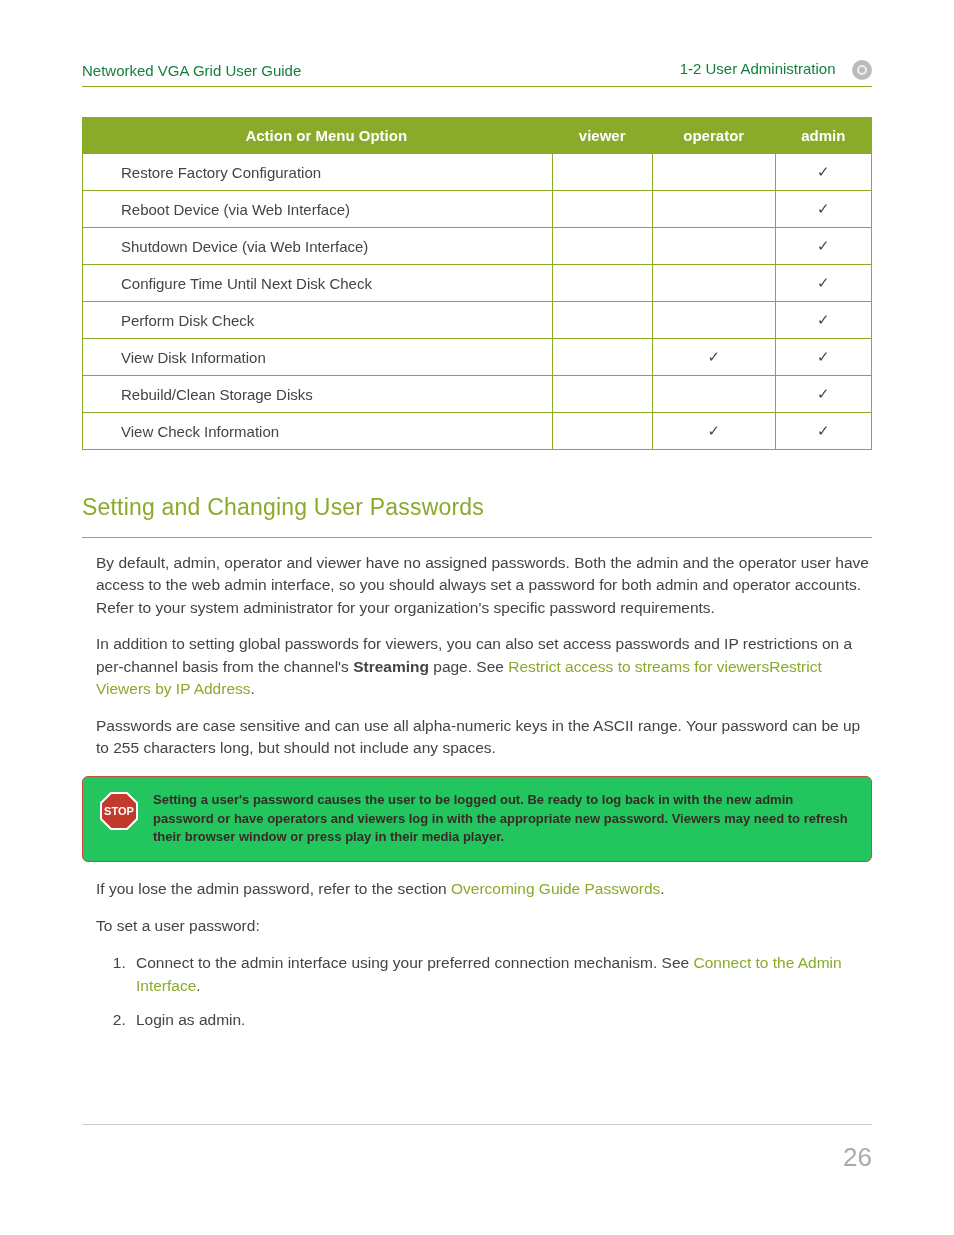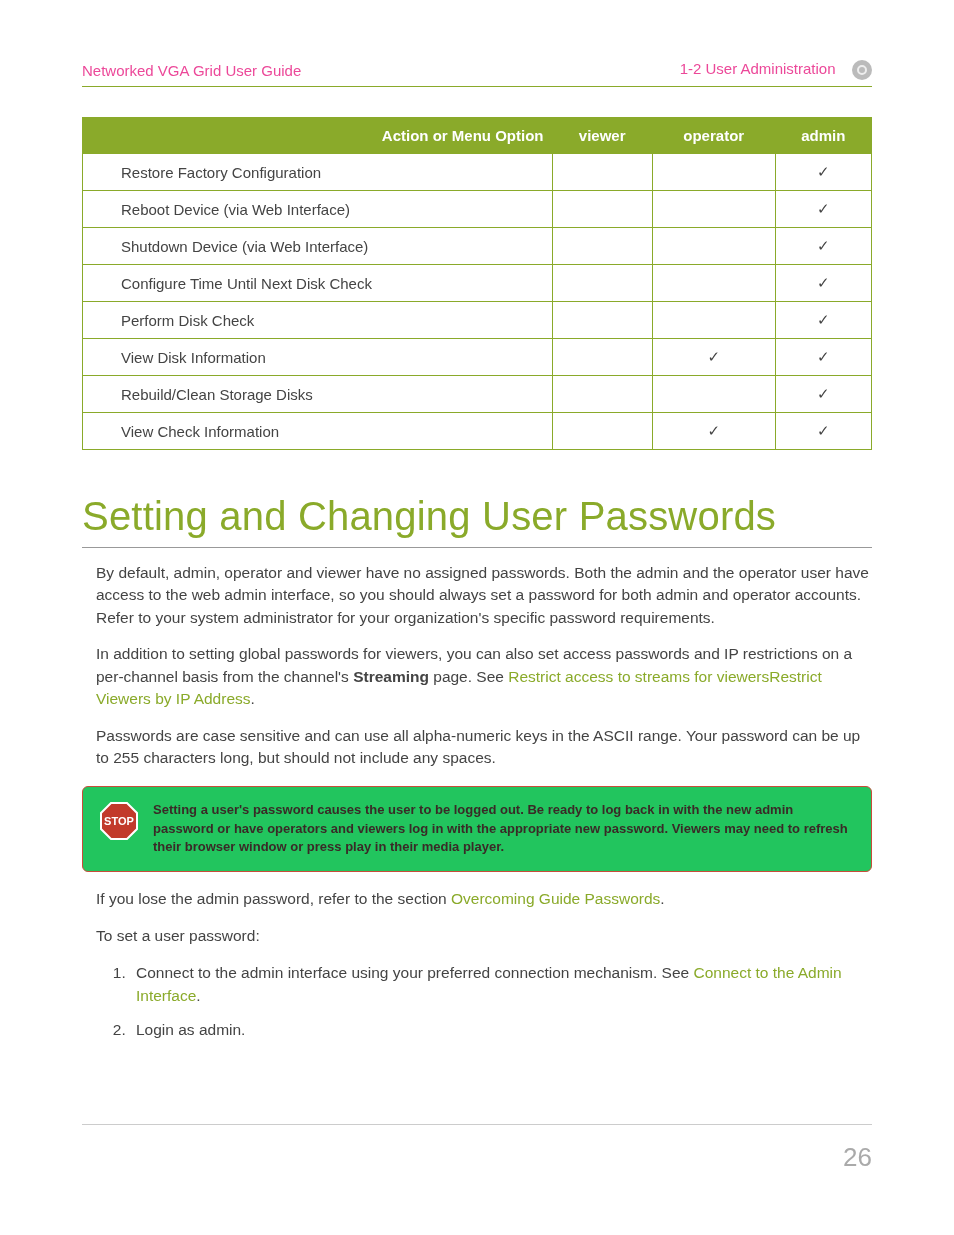--- a/index.html
+++ b/index.html
@@ -19,21 +19,21 @@
   .header-row {
     display: flex;
     justify-content: space-between;
     align-items: center;
     border-bottom: 1px solid #8aaa2a;
     padding-bottom: 6px;
     margin-bottom: 30px;
   }
   .header-left, .header-right {
     font-size: 15px;
-    color: #ec4899;
+    color: #15803d;
   }
   .header-icon {
     display: inline-block;
     width: 20px;
     height: 20px;
     border-radius: 50%;
     background: #bbb;
     vertical-align: middle;
     margin-left: 12px;
     position: relative;
@@ -51,39 +51,39 @@
     font-size: 15px;
   }
   table.perm th {
     background: #8aaa2a;
     color: #fff;
     font-weight: bold;
     padding: 9px 8px;
     border: 1px solid #8aaa2a;
     text-align: center;
   }
-  table.perm th:first-child { text-align: right; padding-left: 26px; }
+  table.perm th:first-child { text-align: center; padding-left: 26px; }
   table.perm td {
     border: 1px solid #8aaa2a;
     padding: 9px 8px;
     text-align: center;
     color: #444;
   }
   table.perm td:first-child {
     text-align: left;
     padding-left: 38px;
   }
   .check { font-family: "Segoe UI Symbol", Arial, sans-serif; }
   h1.section {
     font-weight: 300;
-    font-size: 40px;
+    font-size: 23px;
     color: #8aaa2a;
     margin: 44px 0 4px 0;
     border-bottom: 1px solid #999;
-    padding-bottom: 8px;
+    padding-bottom: 16px;
     letter-spacing: 0.2px;
   }
   .body-text p {
     font-size: 15.5px;
     line-height: 1.45;
     color: #444;
     margin: 14px 0;
   }
   .body-text .indent {
     margin-left: 14px;

